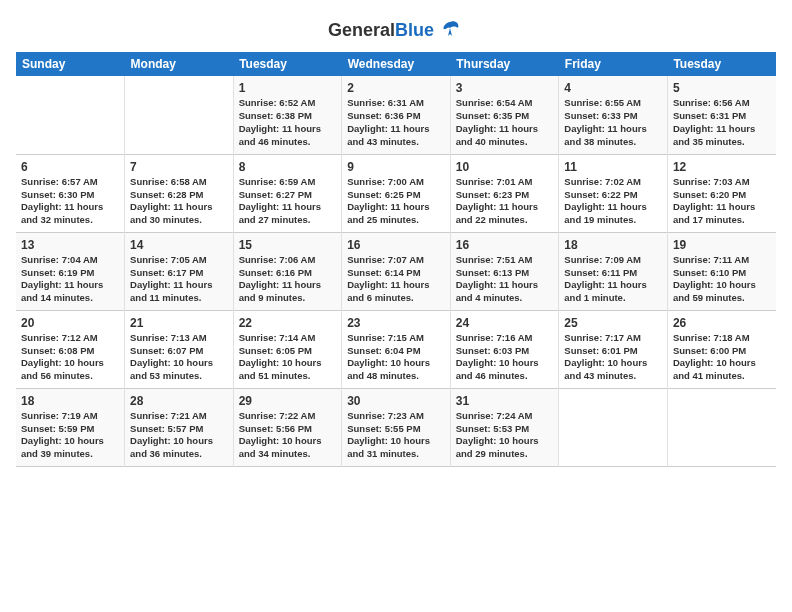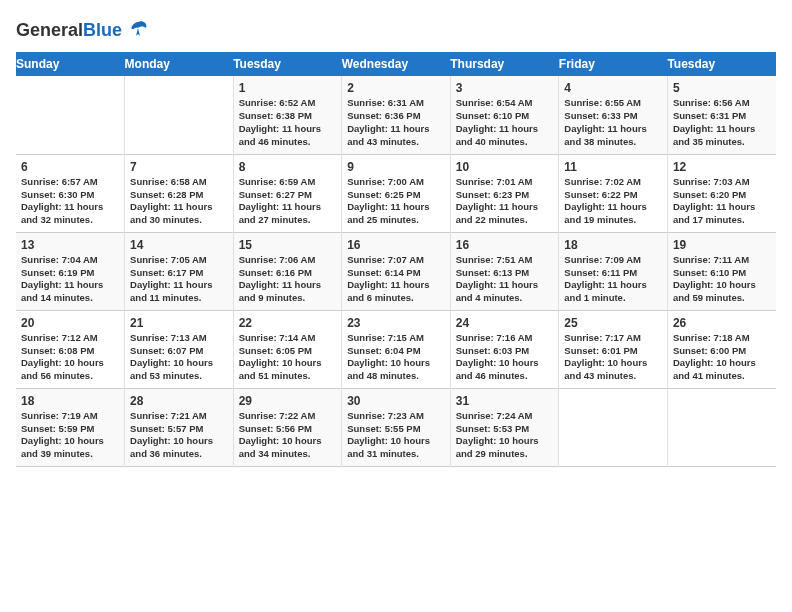--- a/index.html
+++ b/index.html
@@ -6,21 +6,21 @@
     body {
       font-family: Arial, sans-serif;
       background: #fff;
       width: 792px;
       min-height: 612px;
       padding: 16px;
     }
     .header-logo {
       display: flex;
       align-items: flex-start;
-      justify-content: flex-start;
+      justify-content: center;
       margin-bottom: 4px;
     }
     .logo-container {
       display: flex;
       flex-direction: column;
       align-items: flex-start;
     }
     .month-title {
       font-size: 36px;
       font-weight: bold;
@@ -35,21 +35,21 @@
     }
     table {
       width: 100%;
       border-collapse: collapse;
       font-size: 10.5px;
     }
     thead tr th {
       background-color: #2176c7;
       color: #fff;
       text-align: left;
-      padding: 5px 0;
+      padding: 5px 6px;
       font-size: 12px;
       font-weight: bold;
     }
     tbody tr {
       border-bottom: 1px solid #ccc;
     }
     tbody tr:nth-child(odd) {
       background: #f9f9f9;
     }
     tbody tr:nth-child(even) {
@@ -123,21 +123,21 @@
         </td>
         <td>
           <span class="day-num">2</span>
           <div class="day-info">Sunrise: 6:31 AM
 Sunset: 6:36 PM
 Daylight: 11 hours and 43 minutes.</div>
         </td>
         <td>
           <span class="day-num">3</span>
           <div class="day-info">Sunrise: 6:54 AM
-Sunset: 6:10 PM
+Sunset: 6:35 PM
 Daylight: 11 hours and 40 minutes.</div>
         </td>
         <td>
           <span class="day-num">4</span>
           <div class="day-info">Sunrise: 6:55 AM
 Sunset: 6:33 PM
 Daylight: 11 hours and 38 minutes.</div>
         </td>
         <td>
           <span class="day-num">5</span>

